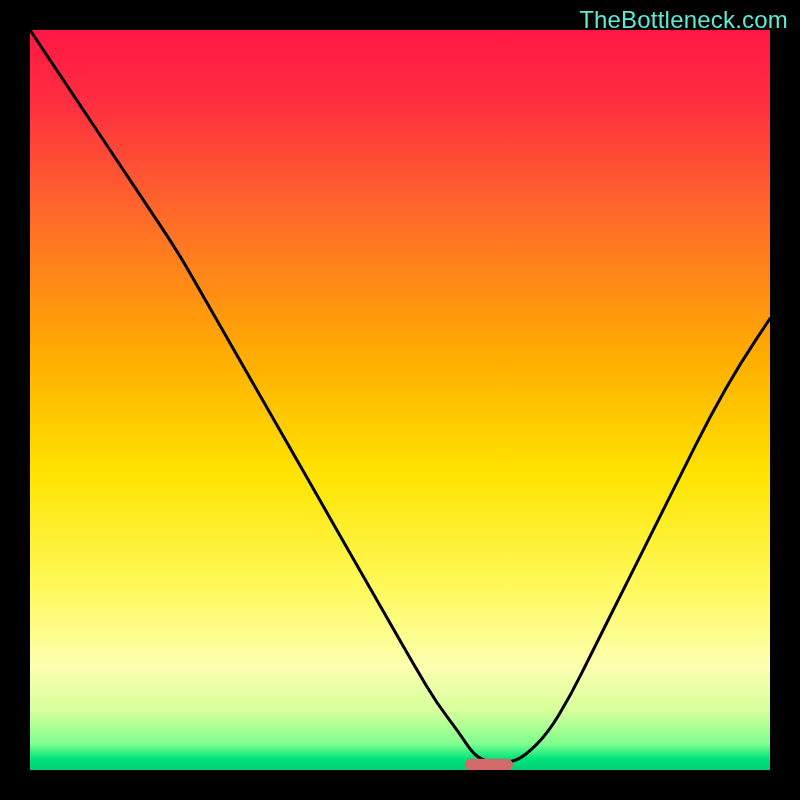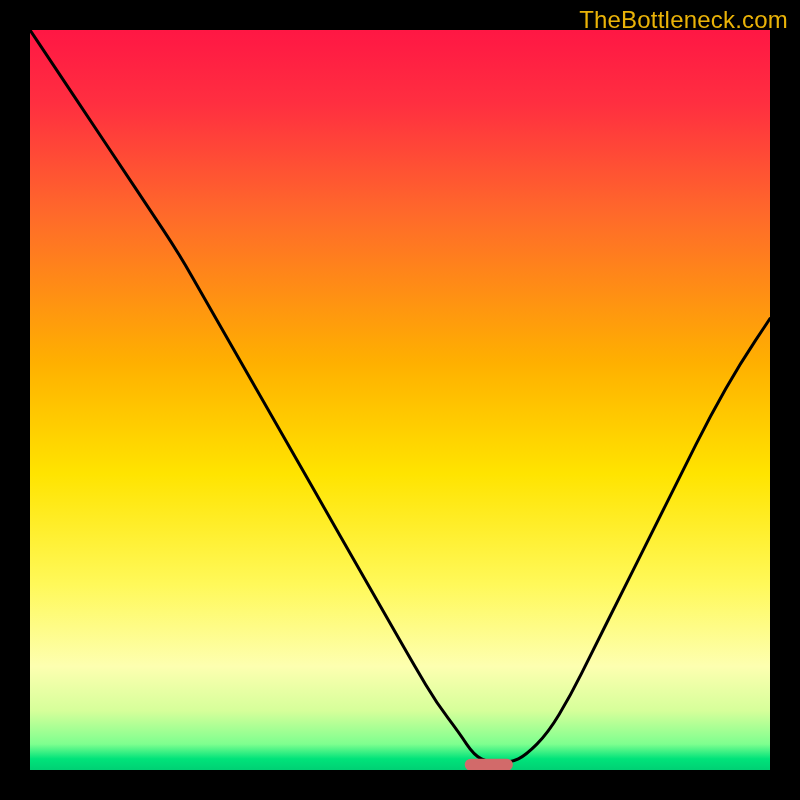--- a/index.html
+++ b/index.html
@@ -23,21 +23,21 @@
     width: 740px;
     height: 740px;
   }
   .watermark {
     position: absolute;
     top: 6px;
     right: 12px;
     font-family: Arial, Helvetica, sans-serif;
     font-size: 24px;
     font-weight: 500;
-    color: #eab308;
+    color: #5eead4;
     letter-spacing: 0.2px;
   }
   svg { display: block; }
 </style>
 </head>
 <body>
 
 <div class="frame">
   <div class="watermark">TheBottleneck.com</div>
 

